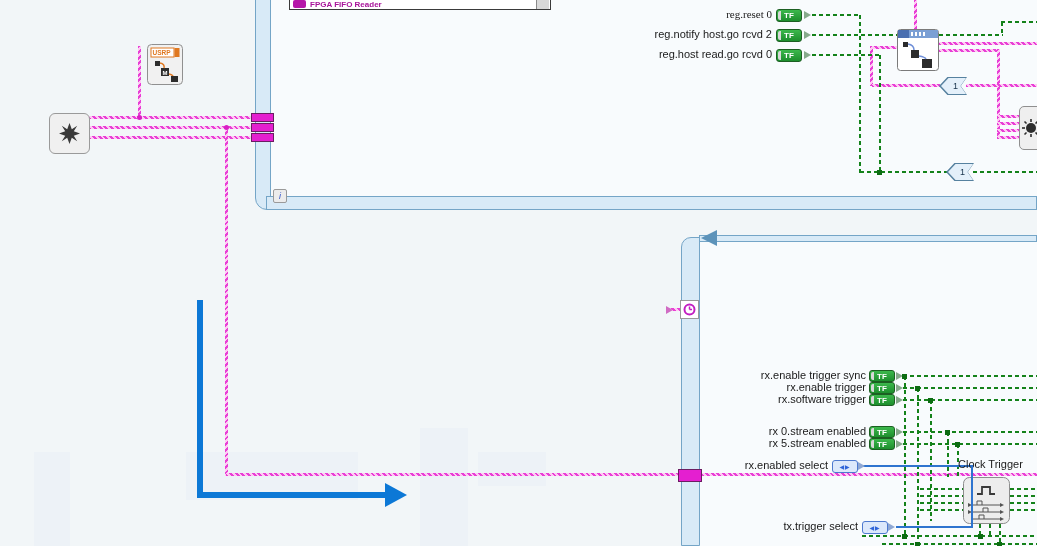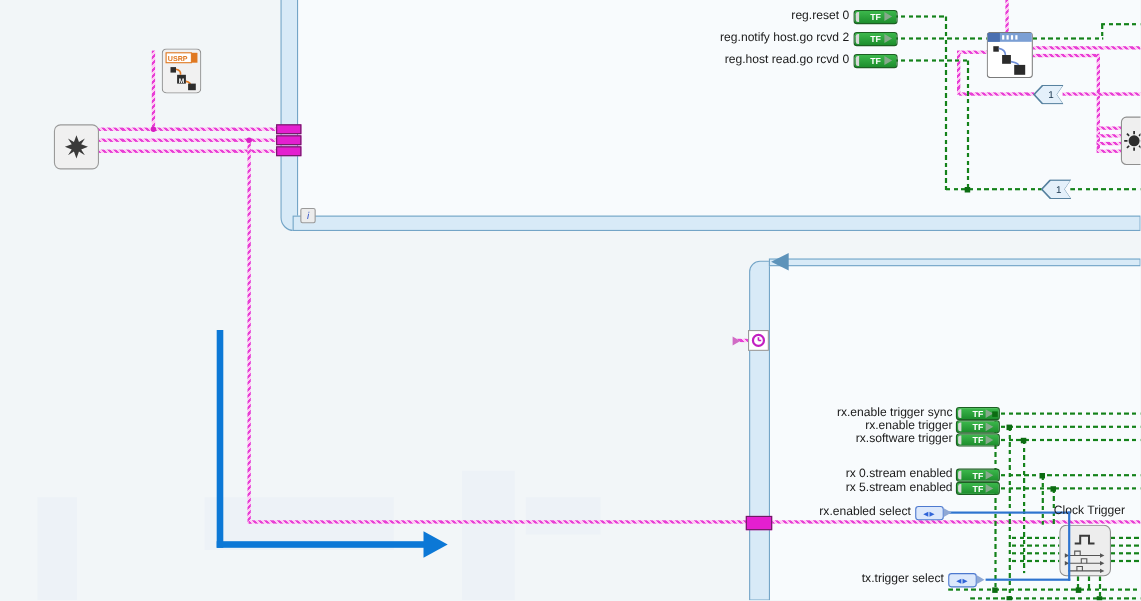--- a/index.html
+++ b/index.html
@@ -15,21 +15,21 @@
   .gv{position:absolute;width:2px;background:repeating-linear-gradient(180deg,#14821a 0 4px,rgba(0,0,0,0) 4px 7px);z-index:3;}
   .bh{position:absolute;height:2px;background:#2e74cf;z-index:3;}
   .bv{position:absolute;width:2px;background:#2e74cf;z-index:6;}
   .dm{position:absolute;width:5px;height:5px;background:#d81fc4;border-radius:50%;z-index:5;}
   .dg{position:absolute;width:5px;height:5px;background:#0c6c12;z-index:5;}
   
   .tun{position:absolute;background:#e41fd0;border:1px solid #6b1d62;box-sizing:border-box;z-index:4;}
   
   .lbl{position:absolute;font-size:11px;color:#1a1a1a;white-space:nowrap;z-index:4;}
   
-  .tf{position:absolute;width:40px;height:13px;box-sizing:border-box;background:linear-gradient(#3cb84c,#1d8e2d);
+  .tf{position:absolute;width:26px;height:13px;box-sizing:border-box;background:linear-gradient(#3cb84c,#1d8e2d);
       border:1px solid #1c5f22;border-radius:3px;color:#fff;font-weight:bold;font-size:8px;
       display:flex;align-items:center;justify-content:center;z-index:4;}
   .tf::before{content:"";position:absolute;left:1px;top:1px;bottom:1px;width:3px;background:#d8d8d8;border-radius:2px 0 0 2px;}
   .tfarrow{position:absolute;width:0;height:0;border-top:4px solid transparent;border-bottom:4px solid transparent;
       border-left:7px solid #86a98b;z-index:4;}
   
   .enum{position:absolute;width:26px;height:13px;box-sizing:border-box;background:#dce8fb;border:1px solid #4d79cf;
       border-radius:3px;color:#2f64d8;font-size:6px;letter-spacing:1px;display:flex;align-items:center;justify-content:center;z-index:4;}
   .enumtail{position:absolute;width:0;height:0;border-top:4px solid transparent;border-bottom:4px solid transparent;
       border-left:7px solid #8fa8d4;z-index:4;}
@@ -89,20 +89,25 @@
   <div class="tun" style="left:251px;top:133px;width:23px;height:9px;"></div>
   <div class="tun" style="left:678px;top:469px;width:24px;height:13px;"></div>
   <div class="node" style="left:680px;top:300px;width:19px;height:19px;background:#fff;border:1px solid #9a9a9a;box-sizing:border-box;">
     <svg width="17" height="17">
       <circle cx="8.5" cy="8.5" r="5" fill="none" stroke="#c21fc2" stroke-width="2"></circle>
       <line x1="8.5" y1="8.5" x2="8.5" y2="5.5" stroke="#c21fc2" stroke-width="1.5"></line>
       <line x1="8.5" y1="8.5" x2="11" y2="8.5" stroke="#c21fc2" stroke-width="1.5"></line>
     </svg>
   </div>
 
+  <div class="fiforeader">
+    <div class="mini"></div>
+    <div class="txt">FPGA FIFO Reader</div>
+    <div class="sq"></div>
+  </div>
 
   <div class="node" style="left:49px;top:113px;width:41px;height:41px;background:#f0f0f0;border:1px solid #9a9a9a;border-radius:6px;box-sizing:border-box;">
     <svg width="39" height="39">
       <polygon fill="#3a3a3a" points="19.5,9 21.8,15.2 27.2,11.8 23.8,17.2 30,19.5 23.8,21.8 27.2,27.2 21.8,23.8 19.5,30 17.2,23.8 11.8,27.2 15.2,21.8 9,19.5 15.2,17.2 11.8,11.8 17.2,15.2"></polygon>
     </svg>
   </div>
 
   <div class="node" style="left:147px;top:44px;width:36px;height:41px;">
     <svg width="36" height="41">
       <rect x="0.5" y="0.5" width="35" height="40" rx="4" fill="#f1f1f1" stroke="#909090"></rect>
@@ -180,21 +185,21 @@
       <g fill="#555555">
         <path d="M37 26 l4 2 l-4 2 z"></path>
           <path d="M37 33 l4 2 l-4 2 z"></path>
           <path d="M37 40 l4 2 l-4 2 z"></path>
         <path d="M5 26 l4 2 l-4 2 z"></path>
           <path d="M5 33 l4 2 l-4 2 z"></path>
       </g>
     </svg>
   </div>
 
-  <div class="lbl" style="right:265px;top:8px;">reg.reset 0</div>
+  <div class="lbl" style="right:265px;top:8px;font-family:Liberation Serif, serif;">reg.reset 0</div>
   <div class="lbl" style="right:265px;top:28px;">reg.notify host.go rcvd 2</div>
   <div class="lbl" style="right:265px;top:48px;">reg.host read.go rcvd 0</div>
   <div class="tf" style="left:776px;top:9px;">
       <span>TF</span>
     </div>
   <div class="tf" style="left:776px;top:29px;">
       <span>TF</span>
     </div>
   <div class="tf" style="left:776px;top:49px;">
       <span>TF</span>

